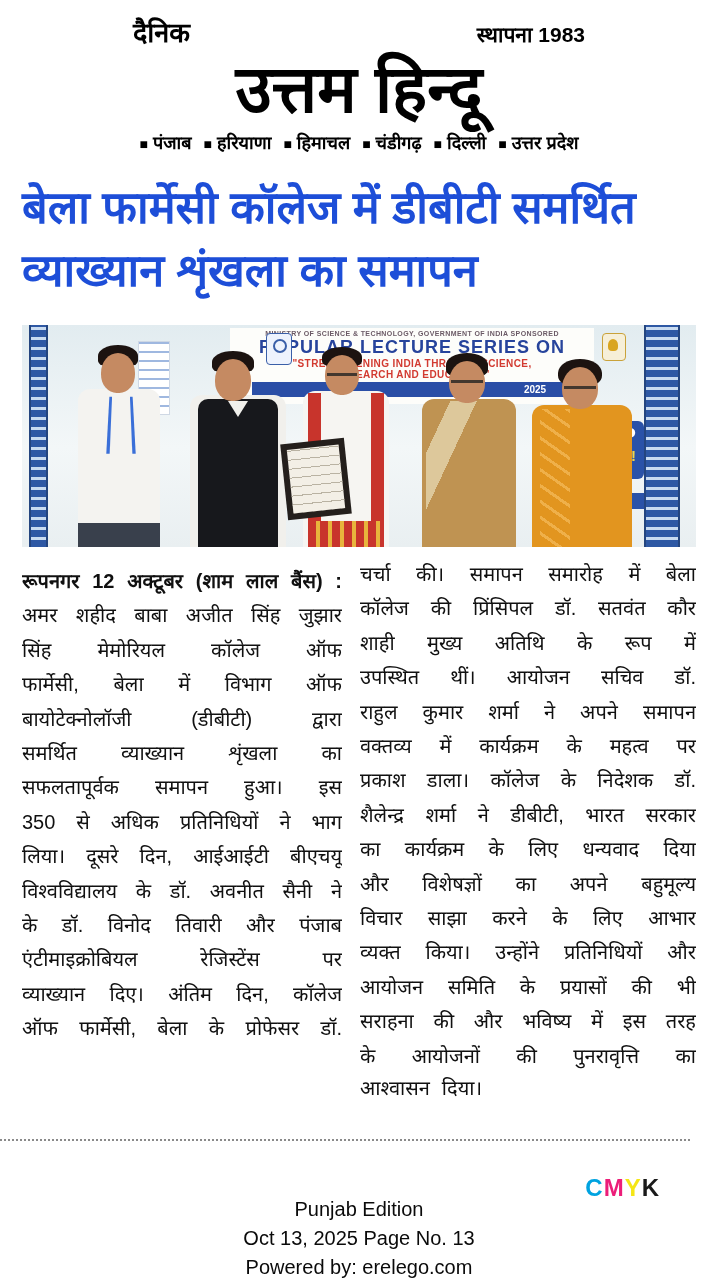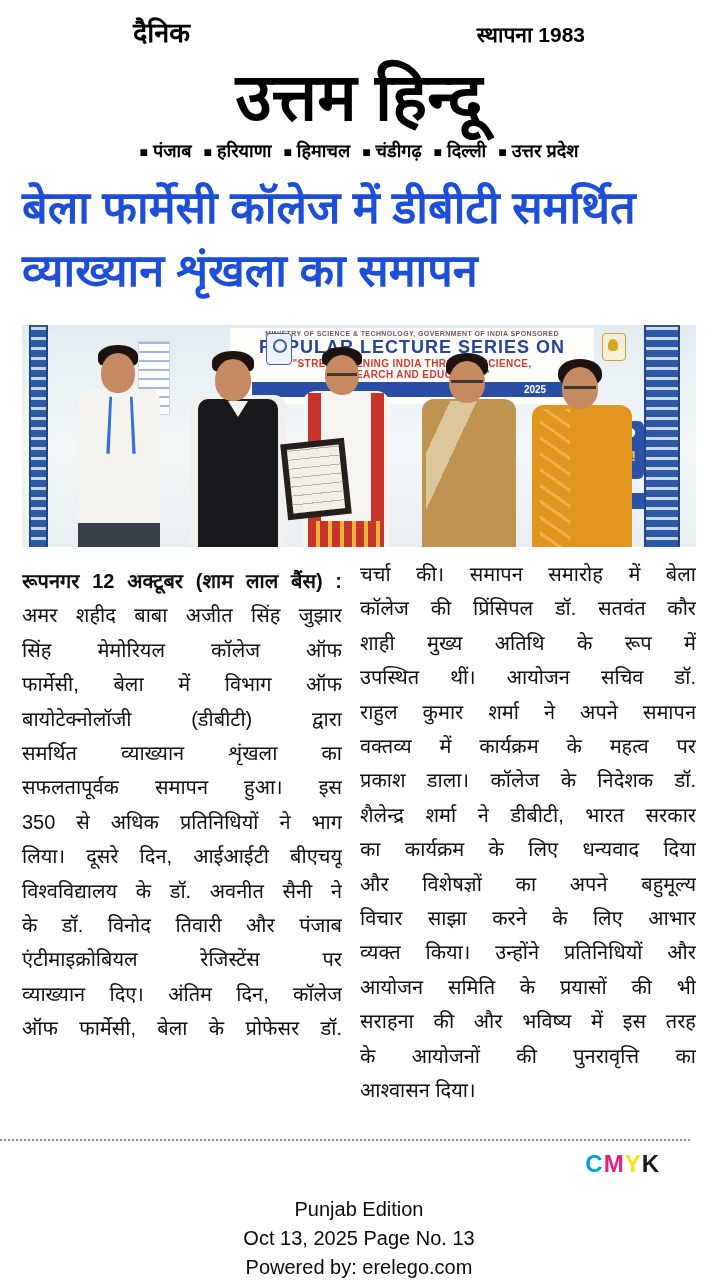--- a/index.html
+++ b/index.html
@@ -6,21 +6,21 @@
   .page { position:relative; width:718px; height:1281px; background:#fff;
           font-family:"Liberation Sans", sans-serif; overflow:hidden; color:#000; }
 
   
   .masthead { position:absolute; top:20px; left:0; width:718px; }
   .nameplate { width:452px; margin:0 auto; }
   .np-top { display:flex; justify-content:space-between; align-items:flex-end; font-weight:bold;gap:38px; }
   .np-daily { font-size:27px; line-height:1; }
   .np-est   { font-size:21px; line-height:1; padding-bottom:2px; }
   .np-title { font-size:66px; font-weight:900; text-align:center; line-height:1.04;
-              letter-spacing:0px; white-space:nowrap; margin-top:16px; }
+              letter-spacing:0px; white-space:nowrap; margin-top:8px; }
   .regions { display:flex; justify-content:center; gap:12px; font-weight:bold;
              font-size:18px; margin-top:6px; }
   .region::before { content:"■"; margin-right:5px; font-size:14px; }
   .region { white-space:nowrap; }
 
   
   .headline { position:absolute; left:22px; top:176px; width:678px;
               font-size:45px; line-height:63px; font-weight:bold; color:#1d4ed8; }
 
   
@@ -112,26 +112,26 @@
   .p5-pallu  { position:absolute; left:518px; top:84px; width:30px; height:138px;
                background:repeating-linear-gradient(35deg,#e2951f 0 10px,#efb04a 10px 13px); }
 
   
   .col { position:absolute; top:557px; }
   #col1 { left:22px;  width:320px;margin-top:7px; }
   #col2 { left:360px; width:336px; }
   .line { font-size:20px; line-height:34.4px; color:#101010;
           text-align:justify; text-align-last:justify; overflow:hidden; white-space:nowrap; }
   #col1 .line:first-child { font-weight:bold; }
-  #col2 .line:last-child  { text-align-last:left; }
+  #col2 .line:last-child  { text-align-last:left;font-family:Liberation Mono, monospace; }
 
   
   .dotted-rule { position:absolute; left:0; top:1139px; width:690px;
                  border-top:2px dotted #8a8a8a; }
-  .cmyk { position:absolute; left:0; top:1150px; width:660px; text-align:right;
+  .cmyk { position:absolute; left:0; top:1174px; width:660px; text-align:right;
           font-size:24px; font-weight:bold; letter-spacing:1px; }
   .cmyk span { display:inline-block; }
   .footer { position:absolute; left:0; top:1195px; width:718px; text-align:center;
             font-size:20px; line-height:29px; color:#0a0a0a; }
 </style>
 </head>
 <body>
 
 <div class="page">
 

